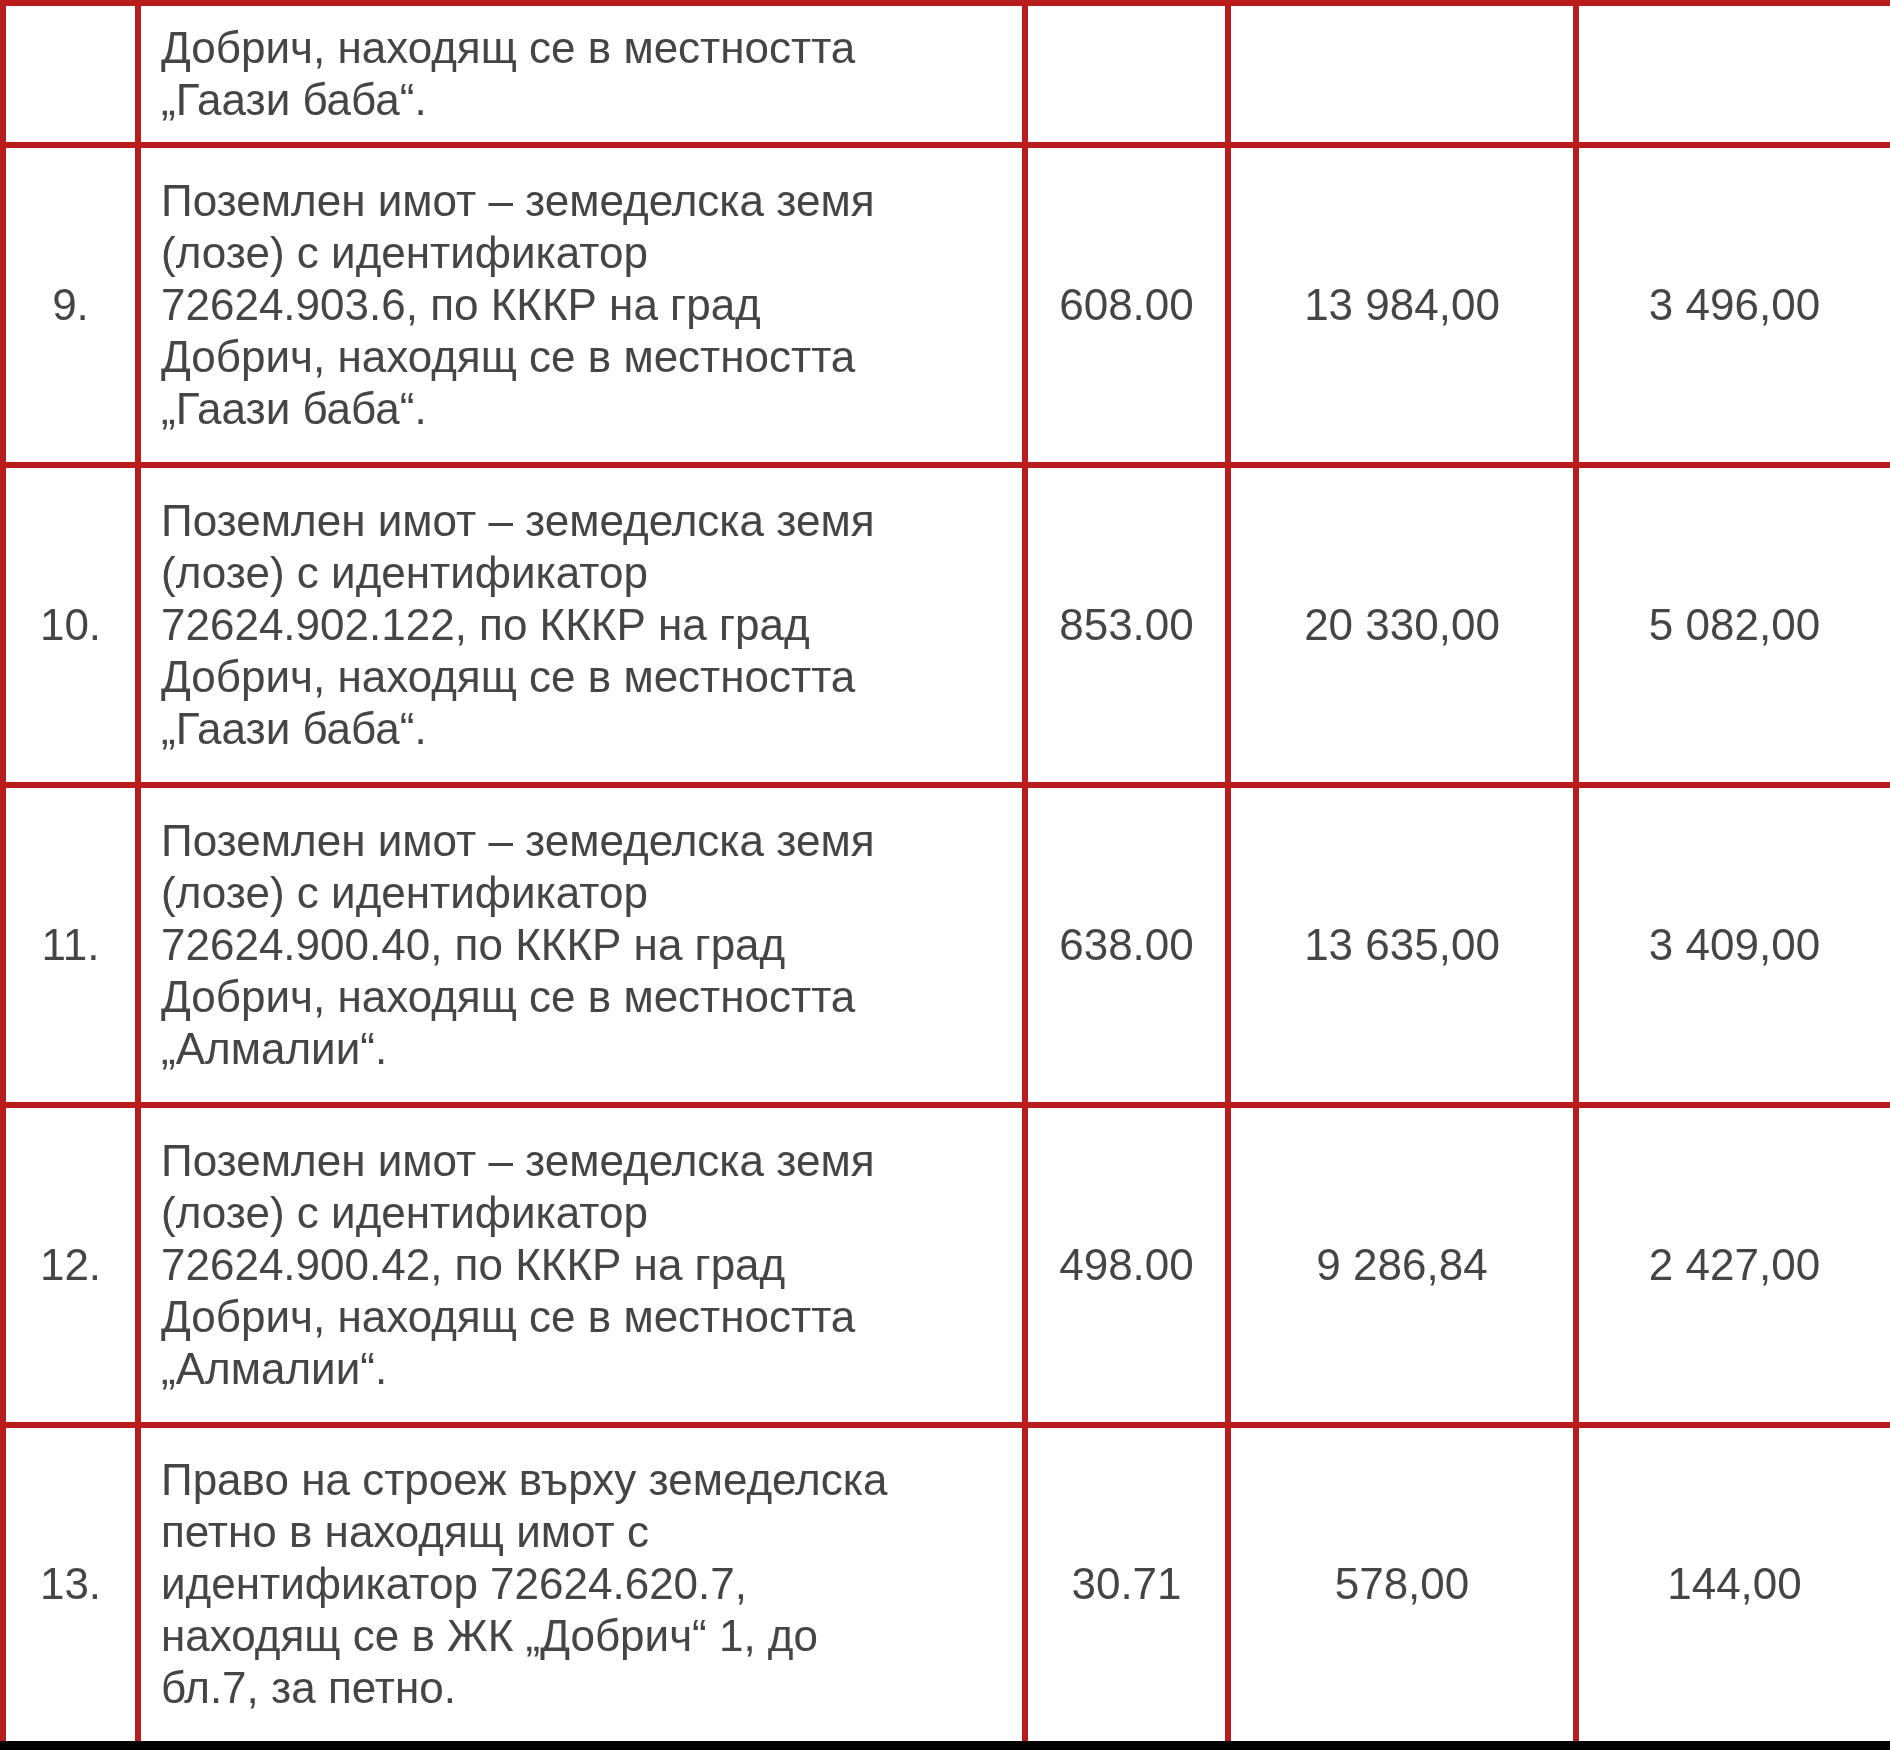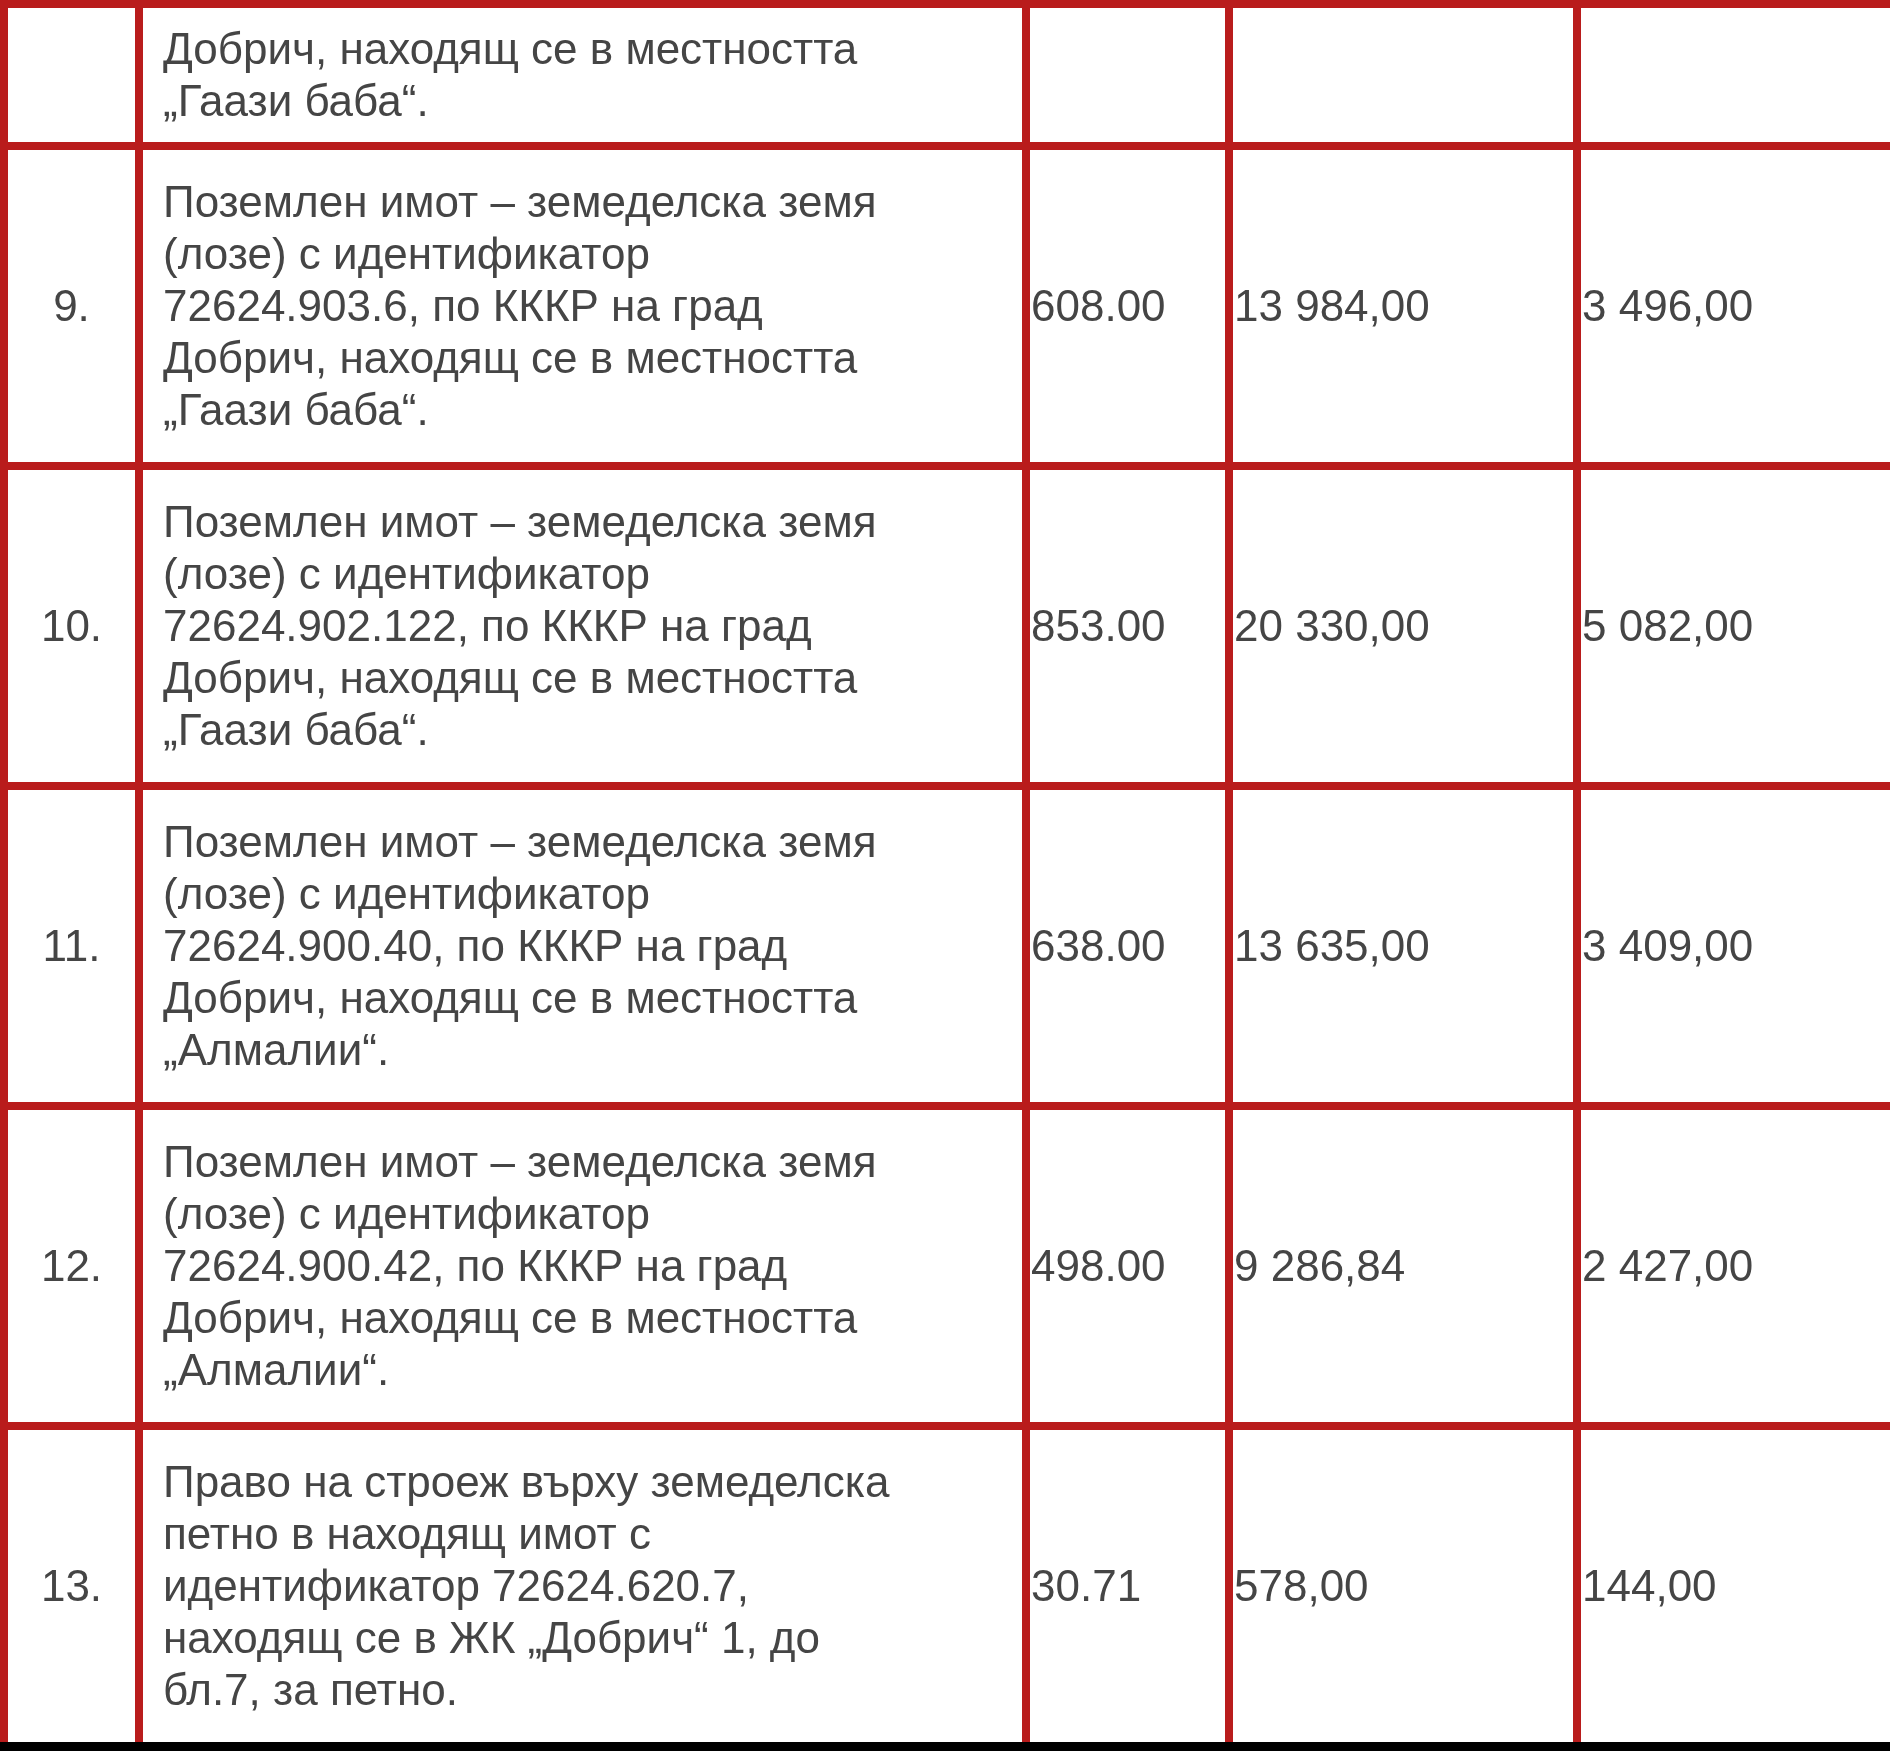--- a/index.html
+++ b/index.html
@@ -19,21 +19,21 @@
     table-layout: fixed;
     font-family: "Liberation Sans", "DejaVu Sans", sans-serif;
     color: #454545;
     font-size: 44px;
   }
   table.doc-table {
     border: 5px solid #000000;
     border-bottom-width: 9px;
   }
   table.doc-table td {
-    border: 8px solid #b91c1c;
+    border: 6px solid #b91c1c;
     vertical-align: middle;
     overflow: hidden;
     background: #ffffff;
   }
   col.c-num  { width: 135px; }
   col.c-desc { width: 887px; }
   col.c-v1   { width: 203px; }
   col.c-v2   { width: 348px; }
   col.c-v3   { width: 317px; }
 
@@ -43,21 +43,21 @@
   td.cell-num {
     text-align: center;
     vertical-align: middle;
   }
   td.cell-desc {
     padding: 10px 8px 10px 20px;
     vertical-align: middle;
     text-align: left;
   }
   td.cell-val {
-    text-align: left;
+    text-align: center;
     vertical-align: middle;
     white-space: nowrap;
   }
   .line {
     line-height: 52px;
     white-space: nowrap;
   }
 </style>
 </head>
 <body>

